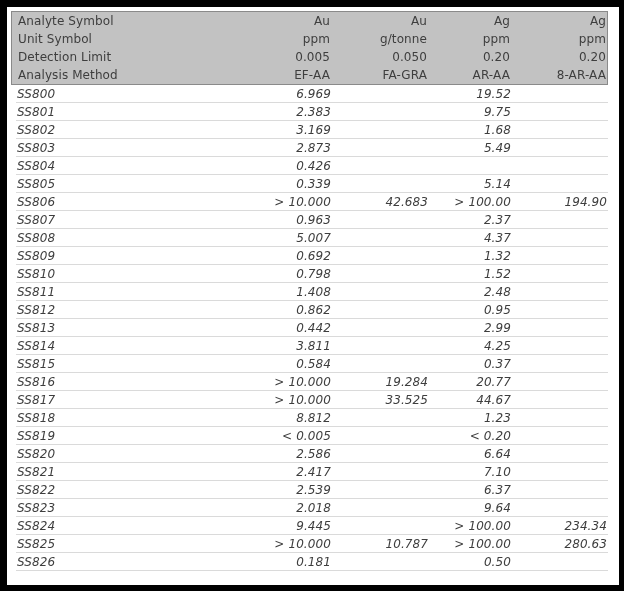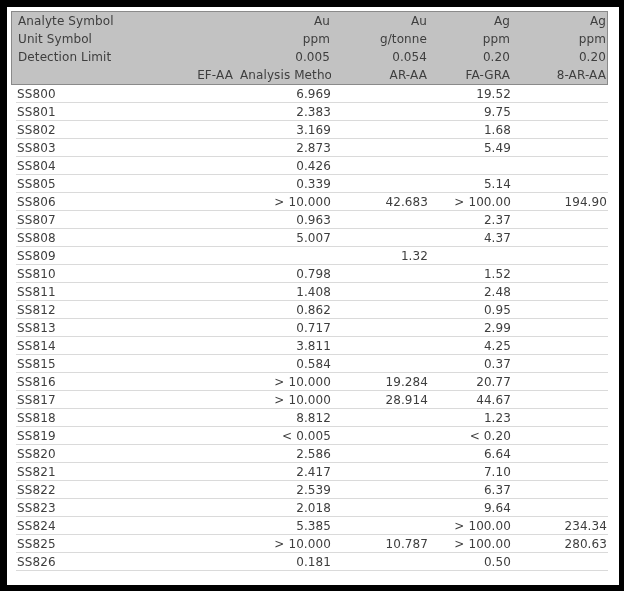--- a/index.html
+++ b/index.html
@@ -33,21 +33,21 @@
   .row {
     display: grid;
     height: 18px;
     line-height: 18px;
     font-size: 12px;
     color: #3e3e3e;
     letter-spacing: 0.1px;
     white-space: nowrap;
   }
   .header-box .row { grid-template-columns: 222px 97px 97px 83px 96px; }
-  .rows .row { grid-template-columns: 224px 97px 97px 83px 96px; position: relative; }
+  .rows .row { grid-template-columns: 224px 97px 97px 83px 96px; position: relative; font-style: italic; }
   .rows .row::after {
     content: "";
     position: absolute;
     left: 5px;
     right: 0;
     bottom: 0;
     height: 1px;
     background: #dadada;
   }
   .cell { overflow: hidden; }
@@ -71,30 +71,30 @@
     <div class="cell label">Unit Symbol</div>
     <div class="cell num">ppm</div>
     <div class="cell num">g/tonne</div>
     <div class="cell num">ppm</div>
     <div class="cell num">ppm</div>
   </div>
 
   <div class="row">
     <div class="cell label">Detection Limit</div>
     <div class="cell num">0.005</div>
-    <div class="cell num">0.054</div>
+    <div class="cell num">0.050</div>
     <div class="cell num">0.20</div>
     <div class="cell num">0.20</div>
   </div>
 
   <div class="row">
+    <div class="cell label">Analysis Method</div>
     <div class="cell num">EF-AA</div>
-    <div class="cell label">Analysis Method</div>
+    <div class="cell num">FA-GRA</div>
     <div class="cell num">AR-AA</div>
-    <div class="cell num">FA-GRA</div>
     <div class="cell num">8-AR-AA</div>
   </div>
 </div>
   <div class="rows" id="rows">
   <div class="row">
     <div class="cell label">SS800</div>
     <div class="cell num">6.969</div>
     <div class="cell num"></div>
     <div class="cell num">19.52</div>
     <div class="cell num"></div>
@@ -158,20 +158,21 @@
   <div class="row">
     <div class="cell label">SS808</div>
     <div class="cell num">5.007</div>
     <div class="cell num"></div>
     <div class="cell num">4.37</div>
     <div class="cell num"></div>
   </div>
 
   <div class="row">
     <div class="cell label">SS809</div>
+    <div class="cell num">0.692</div>
     <div class="cell num"></div>
     <div class="cell num">1.32</div>
     <div class="cell num"></div>
   </div>
 
   <div class="row">
     <div class="cell label">SS810</div>
     <div class="cell num">0.798</div>
     <div class="cell num"></div>
     <div class="cell num">1.52</div>
@@ -189,21 +190,21 @@
   <div class="row">
     <div class="cell label">SS812</div>
     <div class="cell num">0.862</div>
     <div class="cell num"></div>
     <div class="cell num">0.95</div>
     <div class="cell num"></div>
   </div>
 
   <div class="row">
     <div class="cell label">SS813</div>
-    <div class="cell num">0.717</div>
+    <div class="cell num">0.442</div>
     <div class="cell num"></div>
     <div class="cell num">2.99</div>
     <div class="cell num"></div>
   </div>
 
   <div class="row">
     <div class="cell label">SS814</div>
     <div class="cell num">3.811</div>
     <div class="cell num"></div>
     <div class="cell num">4.25</div>
@@ -222,21 +223,21 @@
     <div class="cell label">SS816</div>
     <div class="cell num">&gt; 10.000</div>
     <div class="cell num">19.284</div>
     <div class="cell num">20.77</div>
     <div class="cell num"></div>
   </div>
 
   <div class="row">
     <div class="cell label">SS817</div>
     <div class="cell num">&gt; 10.000</div>
-    <div class="cell num">28.914</div>
+    <div class="cell num">33.525</div>
     <div class="cell num">44.67</div>
     <div class="cell num"></div>
   </div>
 
   <div class="row">
     <div class="cell label">SS818</div>
     <div class="cell num">8.812</div>
     <div class="cell num"></div>
     <div class="cell num">1.23</div>
     <div class="cell num"></div>
@@ -277,21 +278,21 @@
   <div class="row">
     <div class="cell label">SS823</div>
     <div class="cell num">2.018</div>
     <div class="cell num"></div>
     <div class="cell num">9.64</div>
     <div class="cell num"></div>
   </div>
 
   <div class="row">
     <div class="cell label">SS824</div>
-    <div class="cell num">5.385</div>
+    <div class="cell num">9.445</div>
     <div class="cell num"></div>
     <div class="cell num">&gt; 100.00</div>
     <div class="cell num">234.34</div>
   </div>
 
   <div class="row">
     <div class="cell label">SS825</div>
     <div class="cell num">&gt; 10.000</div>
     <div class="cell num">10.787</div>
     <div class="cell num">&gt; 100.00</div>

